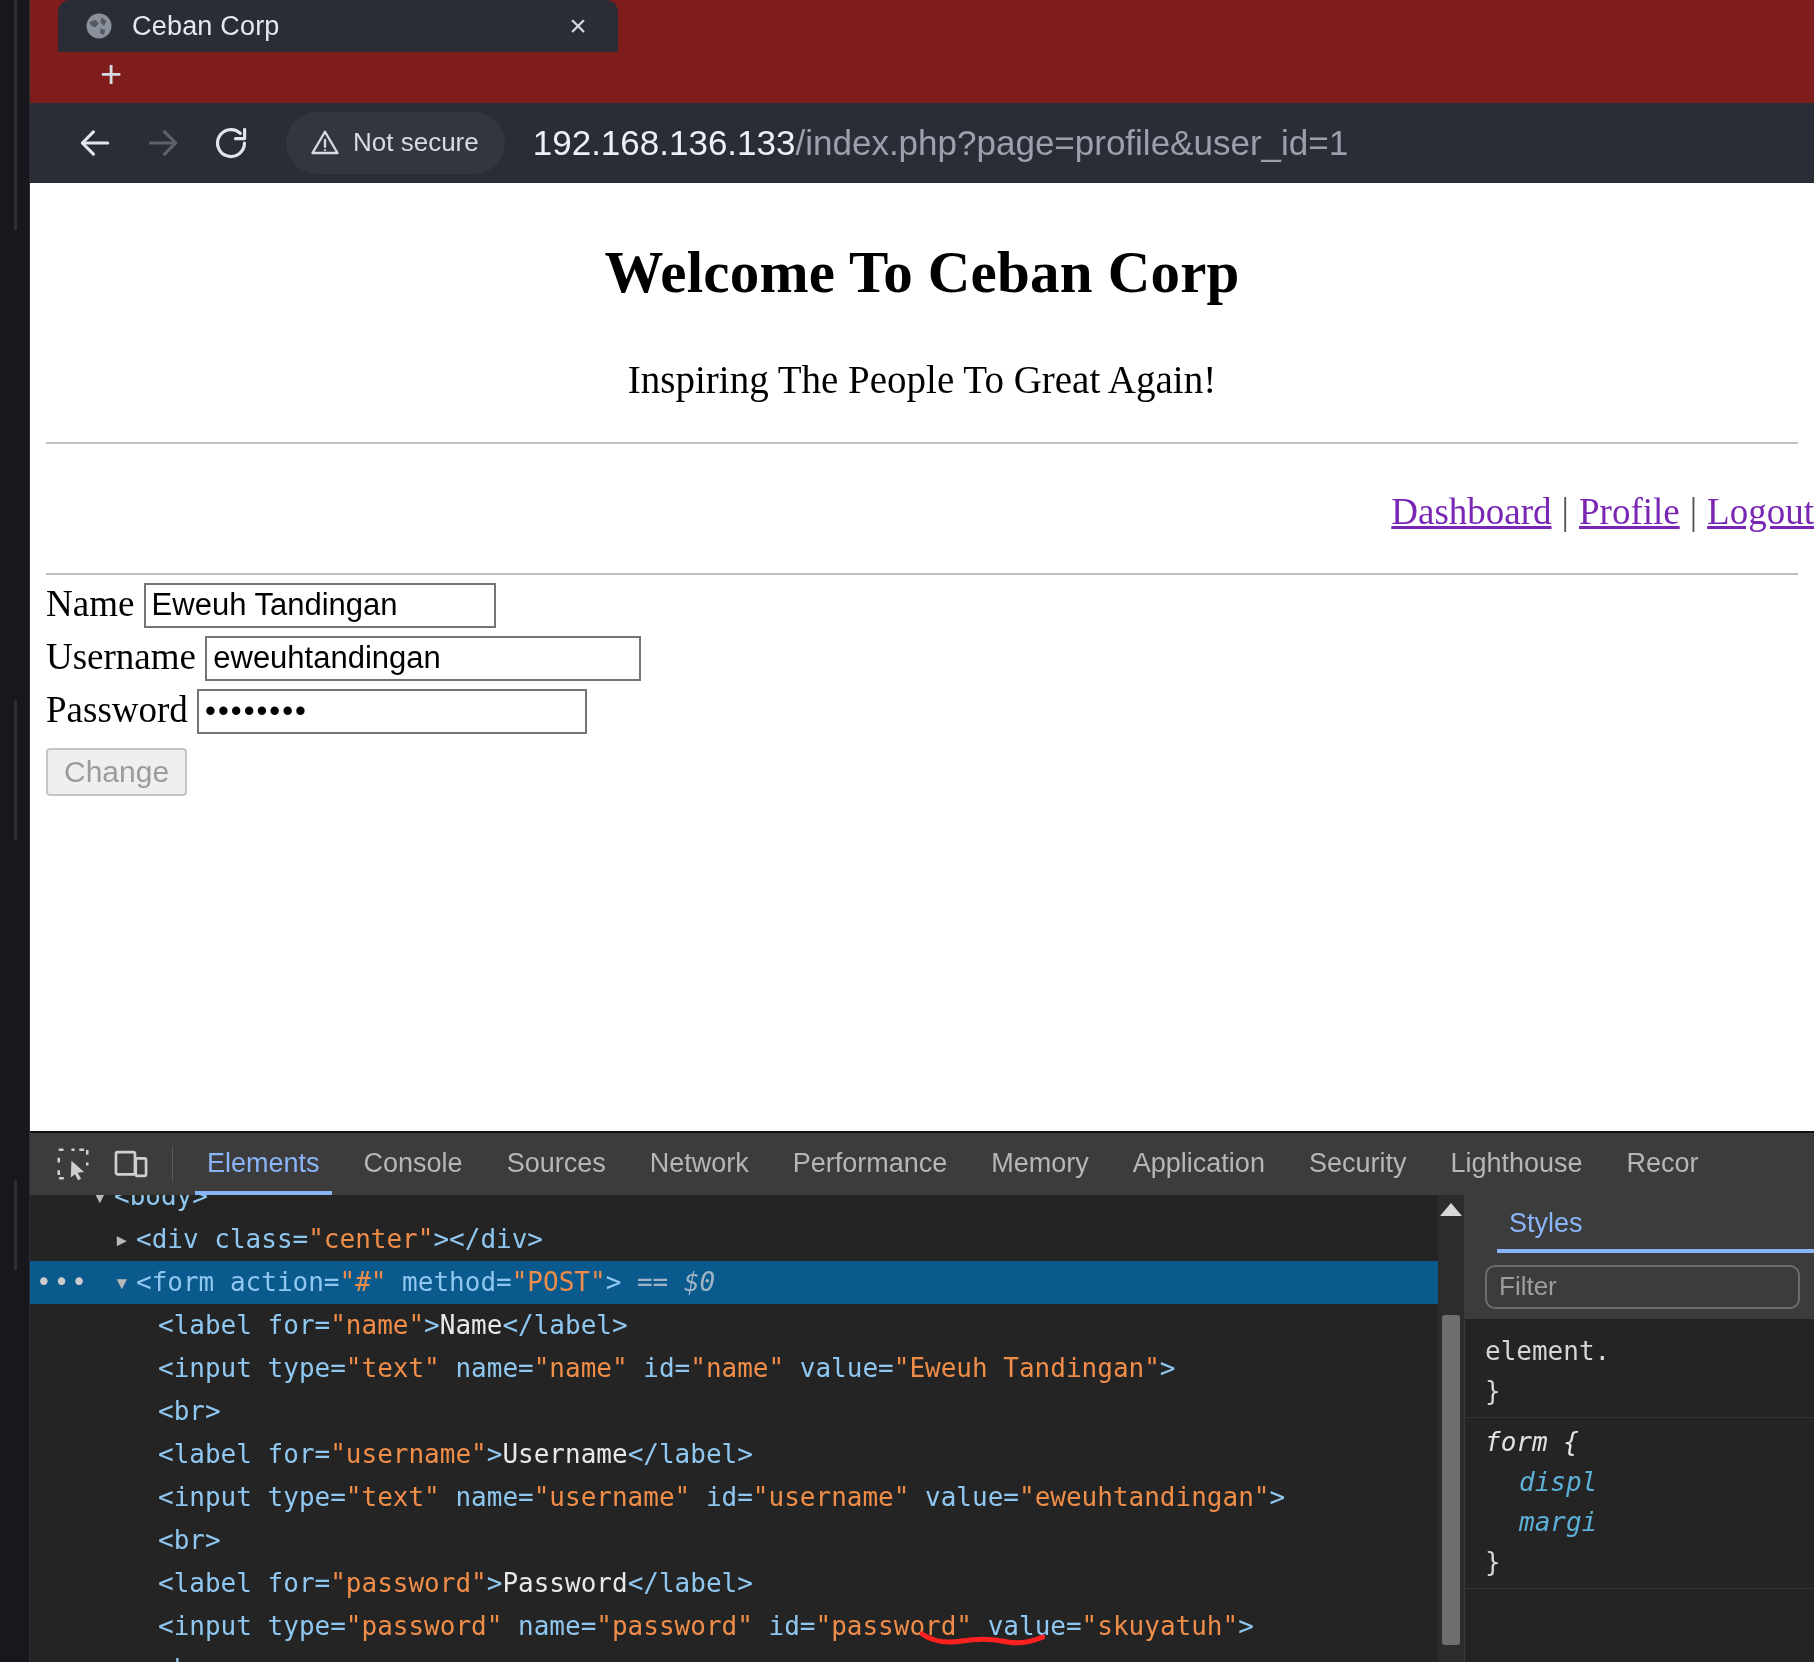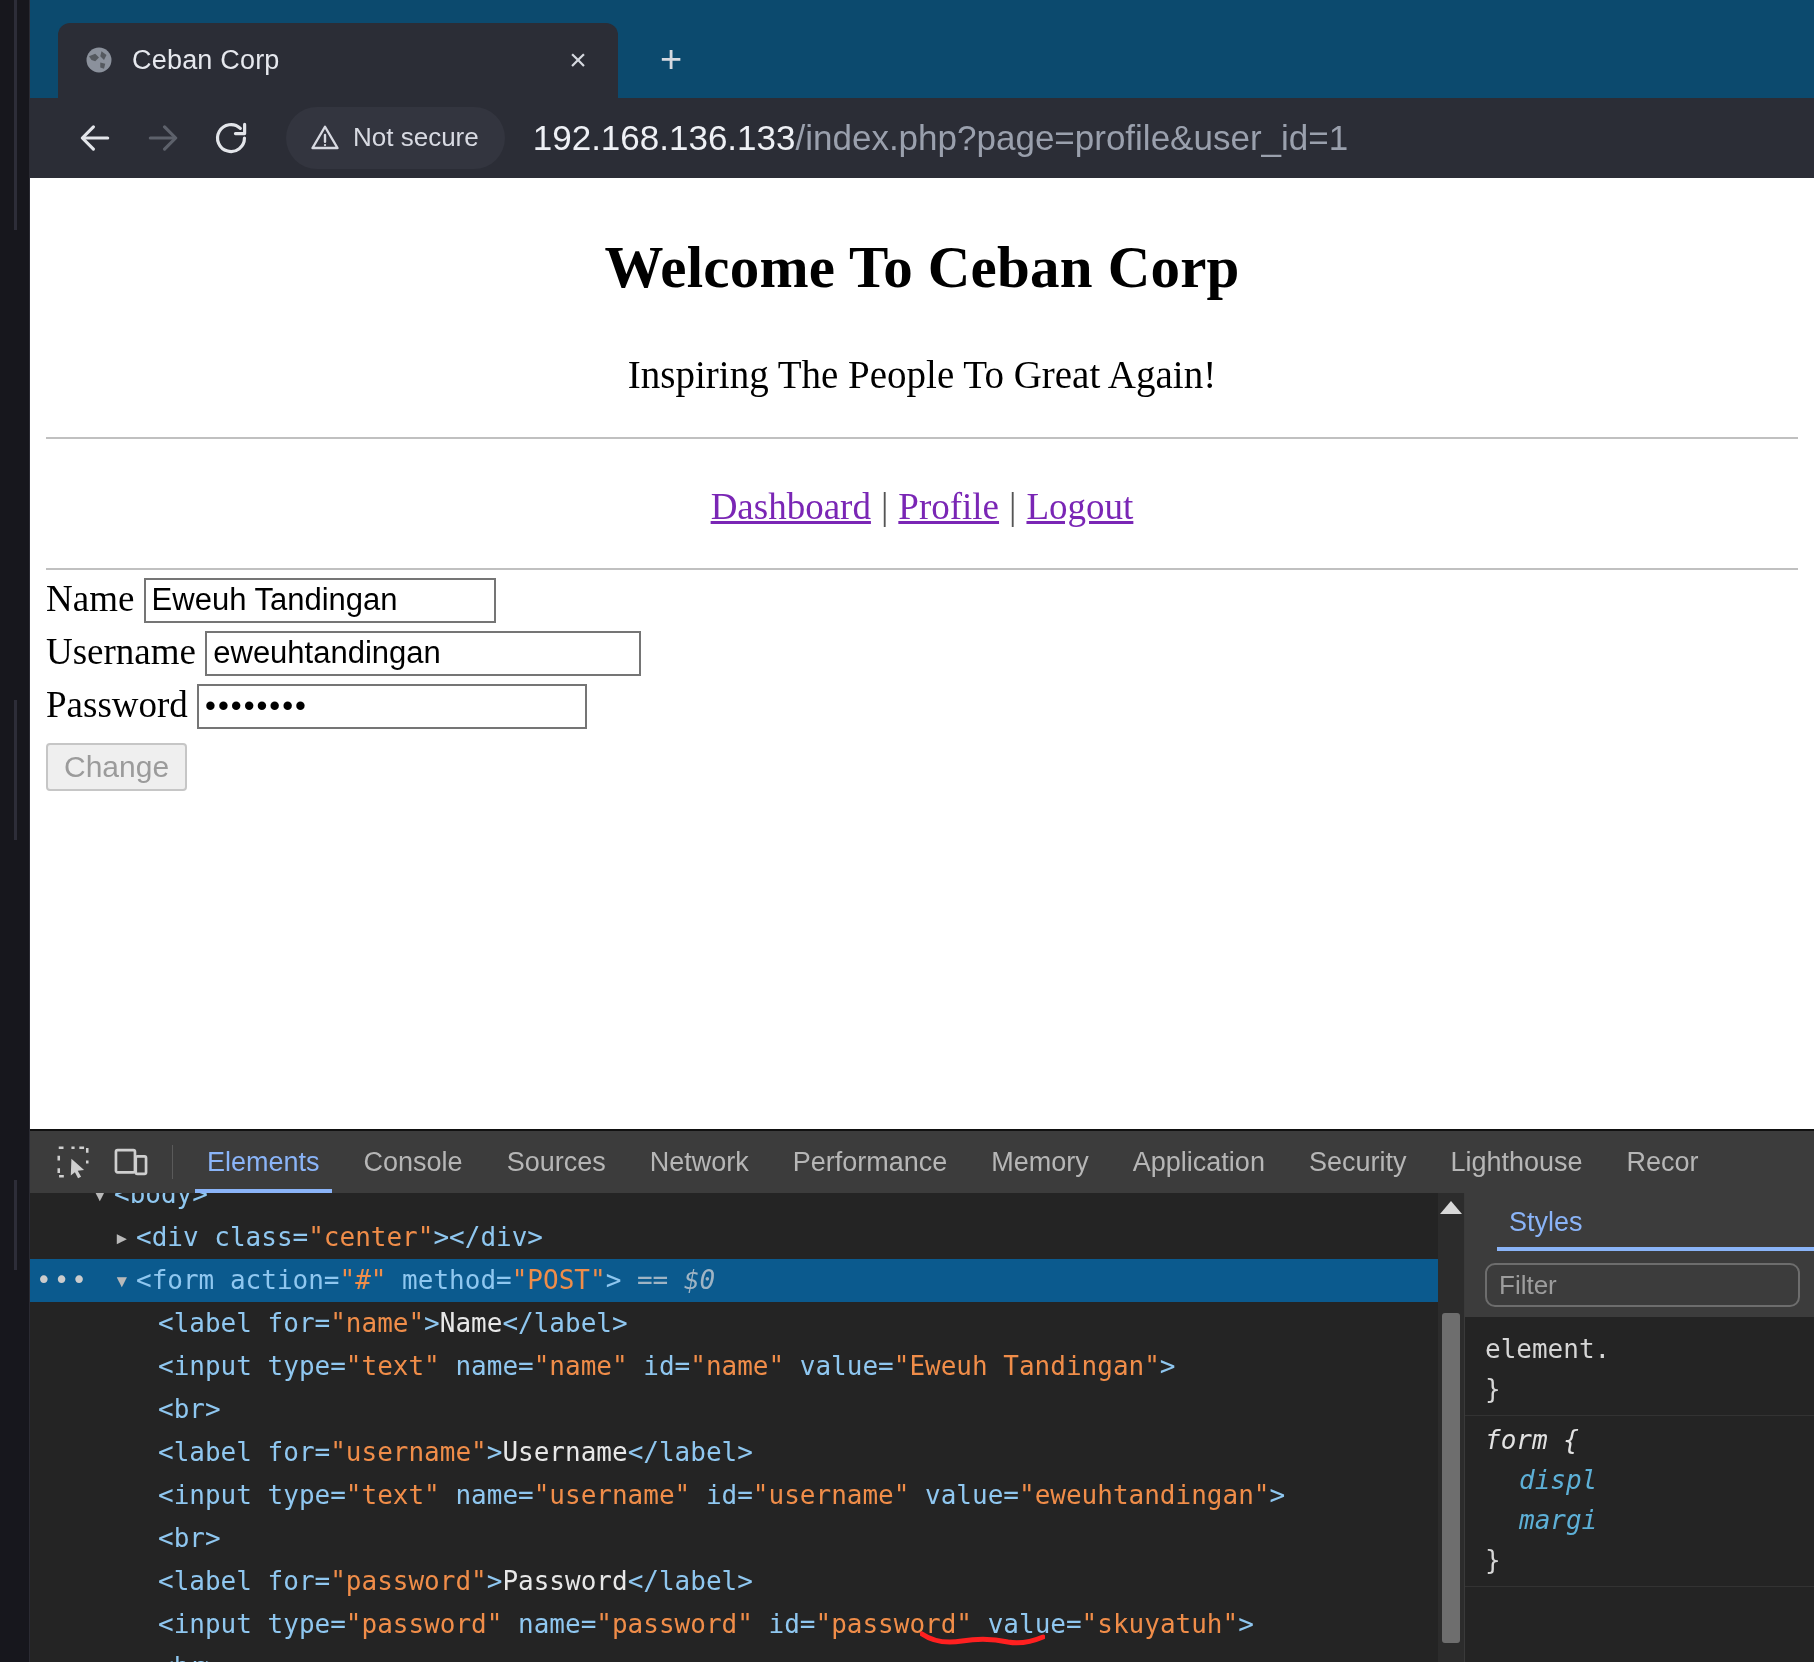--- a/index.html
+++ b/index.html
@@ -31,24 +31,25 @@
   
   #browser {
     position: absolute; left: 30px; top: 0; right: 0; bottom: 0;
     background: #1f2026;
     display: flex; flex-direction: column;
   }
 
   
   .tabstrip {
     height: 103px;
-    background: #0c4a6e;
-    position: relative;
-    display: flex; align-items: flex-end;
+    background: #7f1d1d;
+    position: relative;
+    display: flex; align-items: flex-start;
     padding-left: 28px;
+    flex-direction: column;
   }
   .tab {
     position: relative;
     height: 75px;
     width: 560px;
     background: #2b2d36;
     border-radius: 12px 12px 0 0;
     display: flex; align-items: center;
     padding: 0 18px 0 26px;
     gap: 18px;
@@ -150,20 +151,21 @@
   }
   .viewport hr {
     border: 0;
     border-top: 2px solid #c0c0c0;
     margin: 40px 16px 0 16px;
   }
   .navlinks {
     margin-top: 46px;
     font-size: 37px;
     color: #000;
+    text-align: right;
   }
   .navlinks a {
     color: #7a26b5;
     text-decoration: underline;
   }
   .navlinks .sep { color: #555; padding: 0 10px; }
 
   form.profile-form {
     margin-top: 4px;
     padding-left: 16px;

